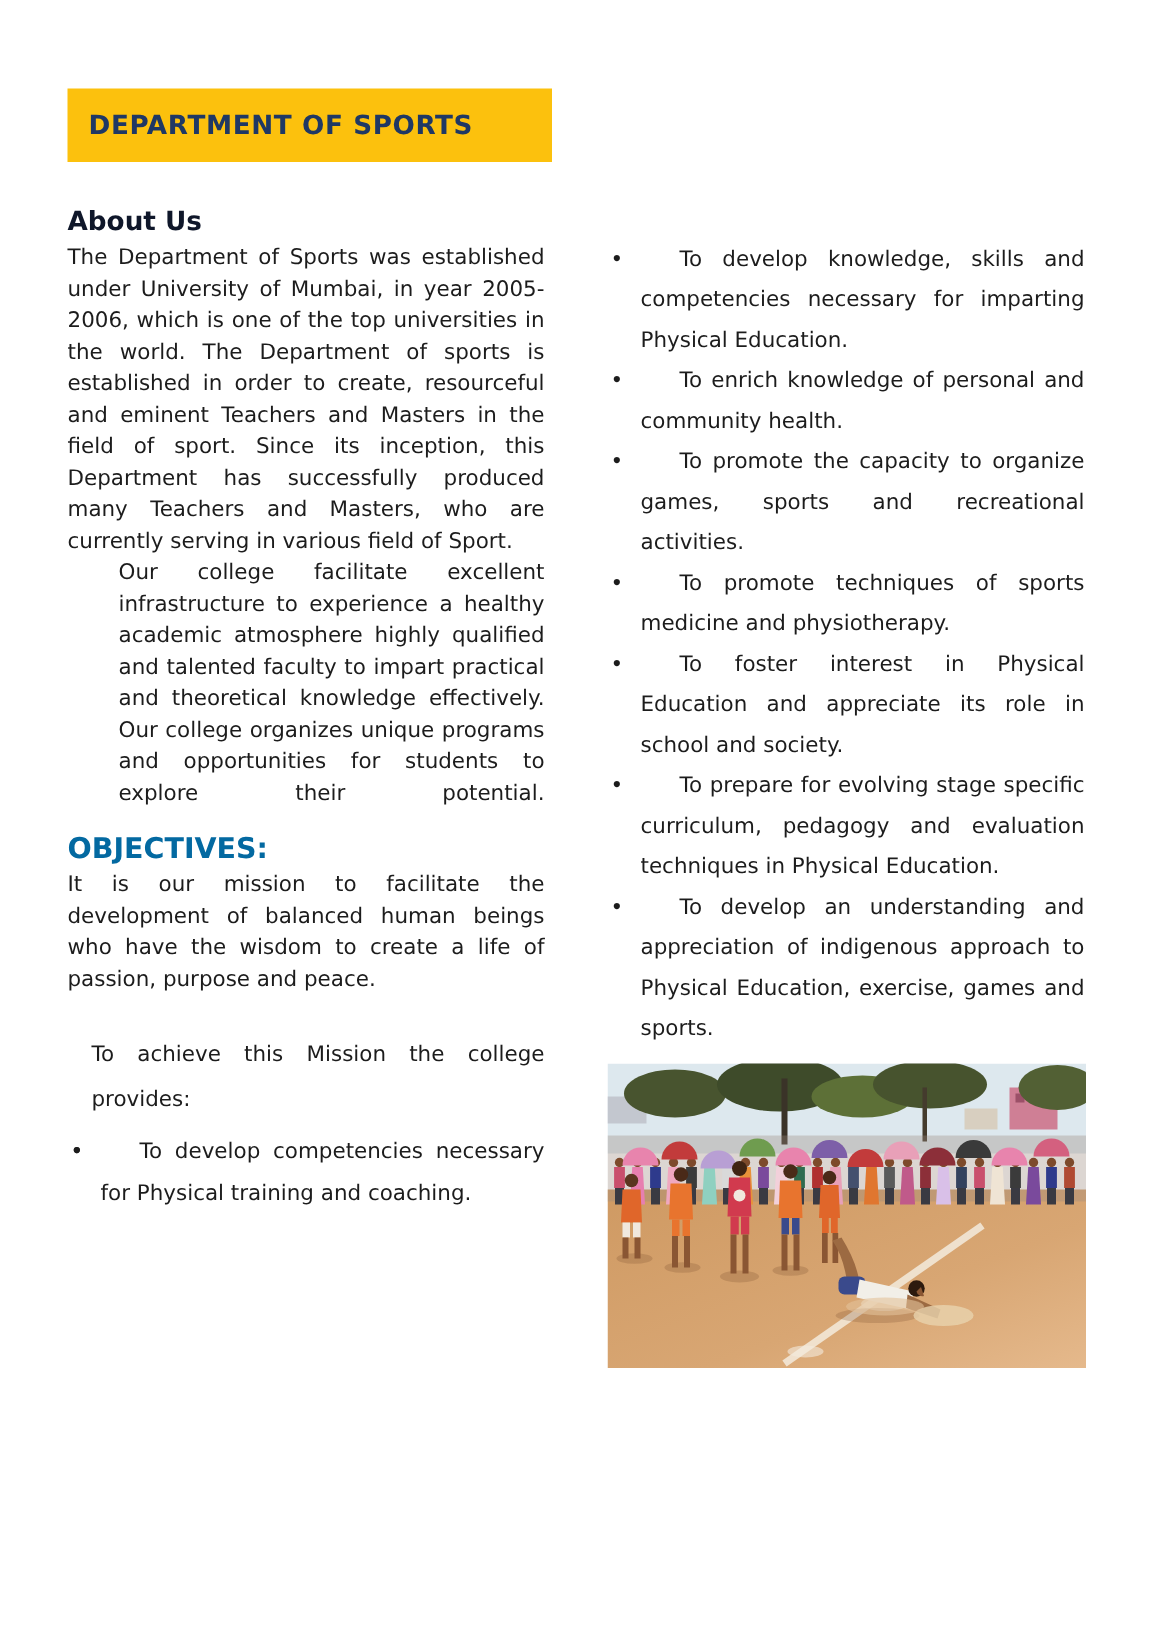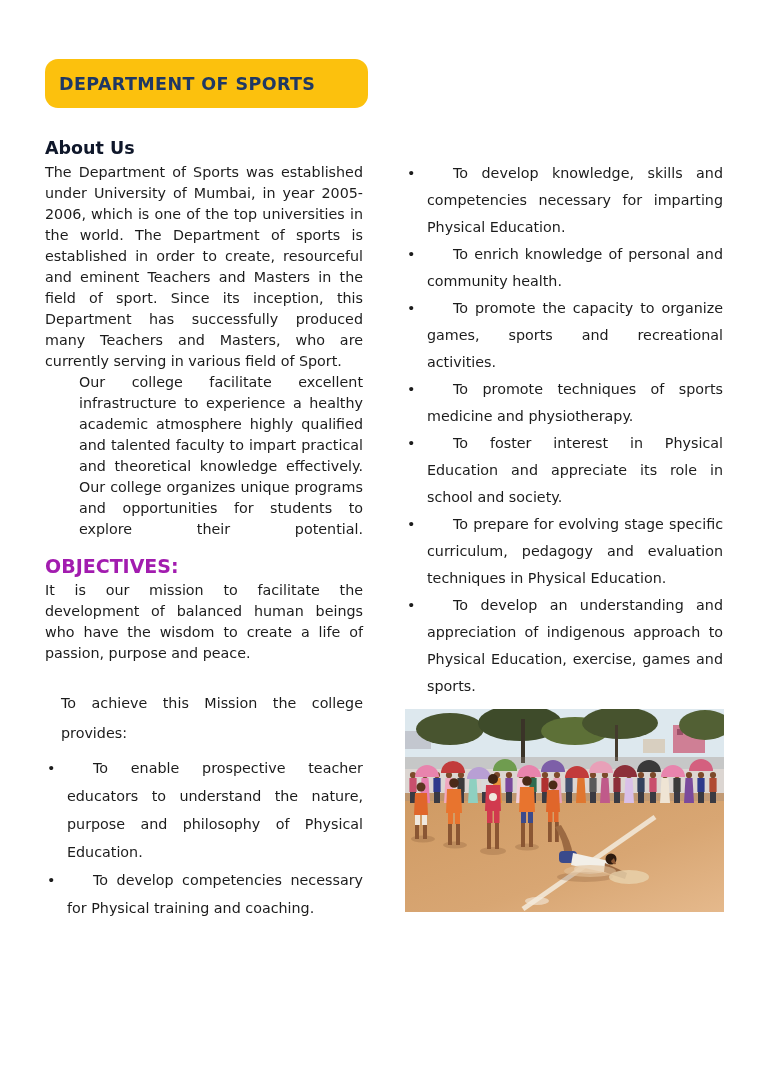--- a/index.html
+++ b/index.html
@@ -4,30 +4,30 @@
 <style>
   html,body{margin:0;padding:0;}
   body{
     width:768px;height:1087px;position:relative;background:#ffffff;
     font-family:"DejaVu Sans","Liberation Sans",sans-serif;
     color:#1c1c1c;overflow:hidden;
   }
   .banner{
     position:absolute;left:45px;top:59px;width:323px;height:49px;
     background:#FCC10D;display:flex;align-items:center;
-    padding-left:14px;box-sizing:border-box;border-radius:13px;
+    padding-left:14px;box-sizing:border-box;
   }
   .banner-title{
     font-size:17.5px;font-weight:bold;color:#1F3864;
     letter-spacing:.4px;margin:0;
   }
   .col-left{position:absolute;left:45px;top:138px;width:318px;}
   .col-right{position:absolute;left:405px;top:160px;width:318px;}
   .h-about{font-size:17.5px;font-weight:bold;color:#0f172a;margin:0 0 4px 0;}
-  .h-objectives{font-size:19px;font-weight:bold;color:#a21caf;margin:15px 0 3px 0;}
+  .h-objectives{font-size:19px;font-weight:bold;color:#0369a1;margin:15px 0 3px 0;}
   .body-p{font-size:14.3px;line-height:21px;text-align:justify;margin:0;}
   .p-last-just{text-align-last:justify;margin-left:34px;}
   .lead-p{font-size:14.3px;line-height:30px;text-align:justify;margin:24px 0 0 16px;}
   .blist{list-style:none;margin:6px 0 0 0;padding:0;font-size:14.3px;}
   .blist li{
     position:relative;padding-left:22px;text-indent:26px;
     text-align:justify;line-height:28px;margin:0;
   }
   .col-right .blist{margin:0;}
   .col-right .blist li{line-height:27px;}
@@ -47,21 +47,20 @@
   <p class="body-p">The Department of Sports was established under University of Mumbai, in year 2005-2006, which is one of the top universities in the world. The Department of sports is established in order to create, resourceful and eminent Teachers and Masters in the field of sport. Since its inception, this Department has successfully produced many Teachers and Masters, who are currently serving in various field of Sport.</p>
   <p class="body-p p-last-just">Our college facilitate excellent infrastructure to experience a healthy academic atmosphere highly qualified and talented faculty to impart practical and theoretical knowledge effectively. Our college organizes unique programs and opportunities for students to explore their potential.</p>
 
   <h2 class="h-objectives">OBJECTIVES:</h2>
   <p class="body-p">It is our mission to facilitate the development of balanced human beings who have the wisdom to create a life of passion, purpose and peace.</p>
   <p class="lead-p">To achieve this Mission the college provides:</p>
 
   <ul class="blist">
     <li>
       <span class="dot">•</span>
-      <span>To enable prospective teacher educators to understand the nature, purpose and philosophy of Physical Education.</span>
     </li>
     <li>
       <span class="dot">•</span>
       <span>To develop competencies necessary for Physical training and coaching.</span>
     </li>
   </ul>
 </div>
 
 <div class="col-right">
   <ul class="blist">

